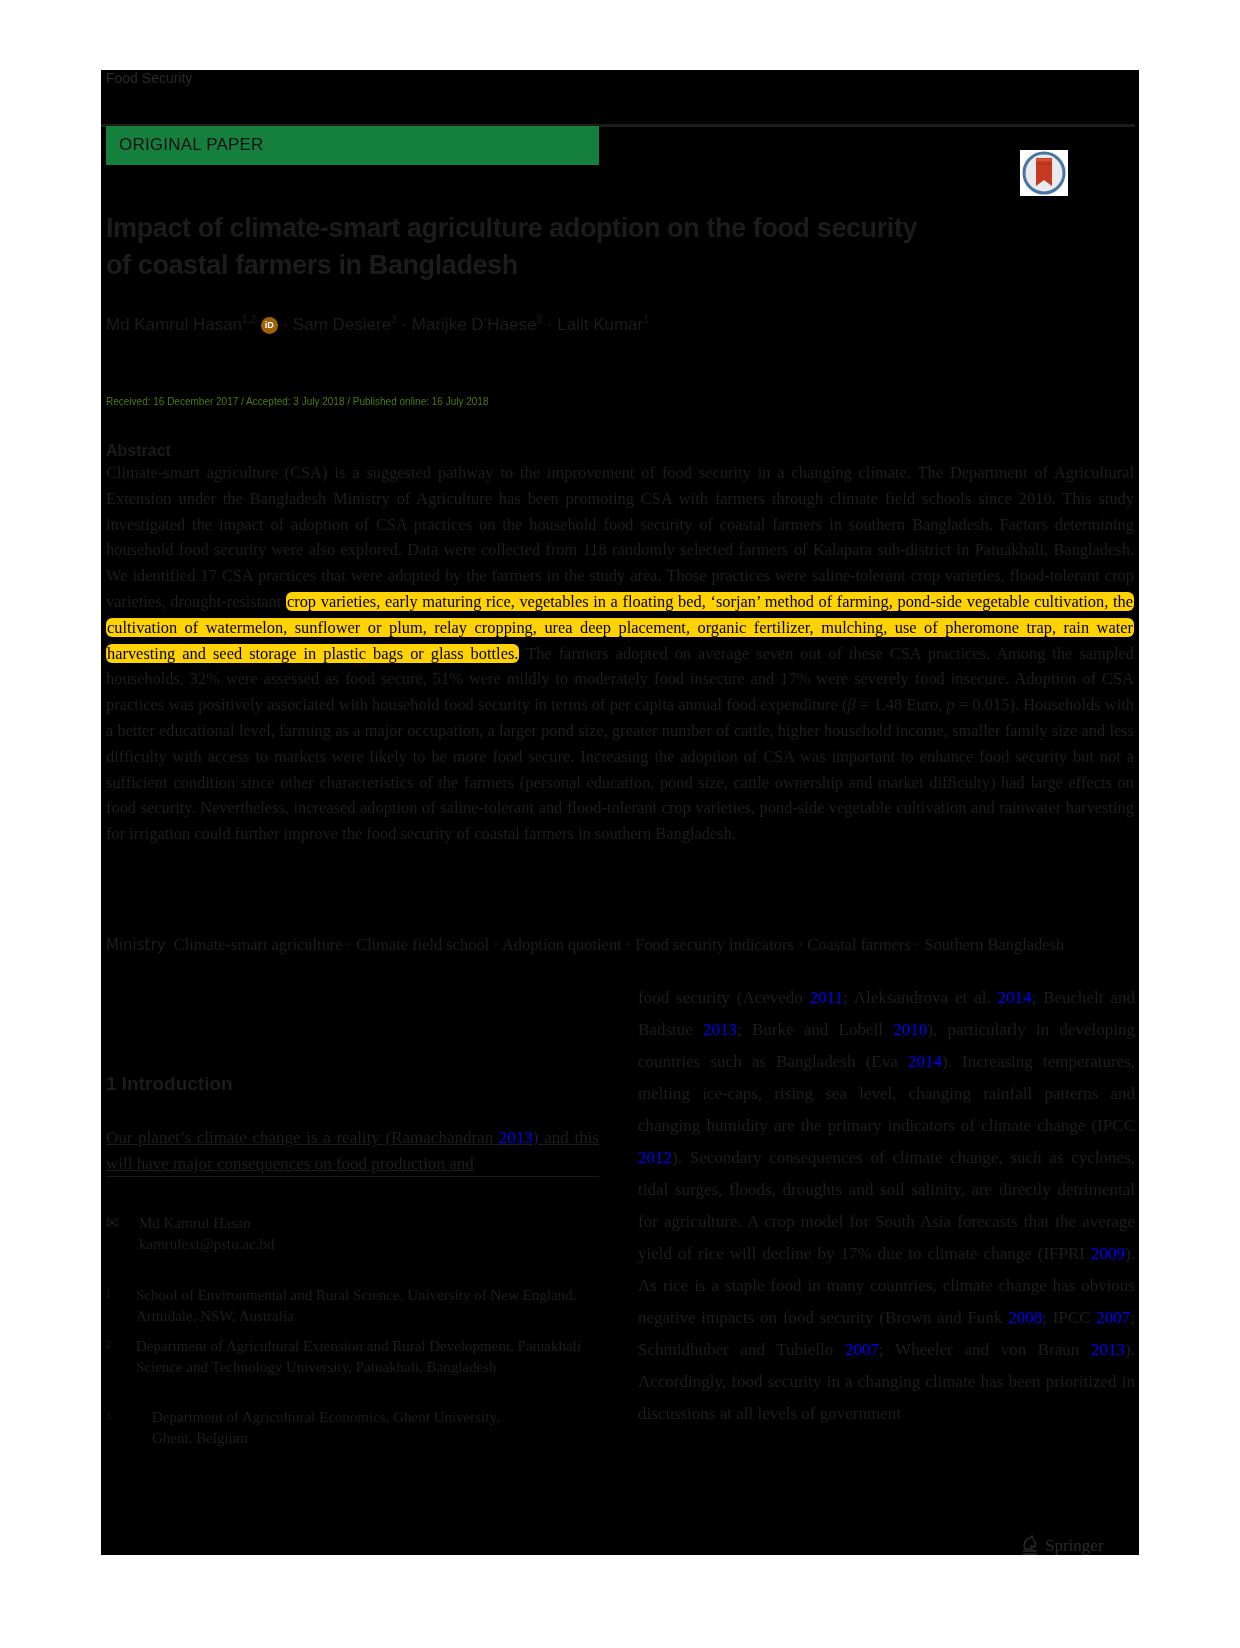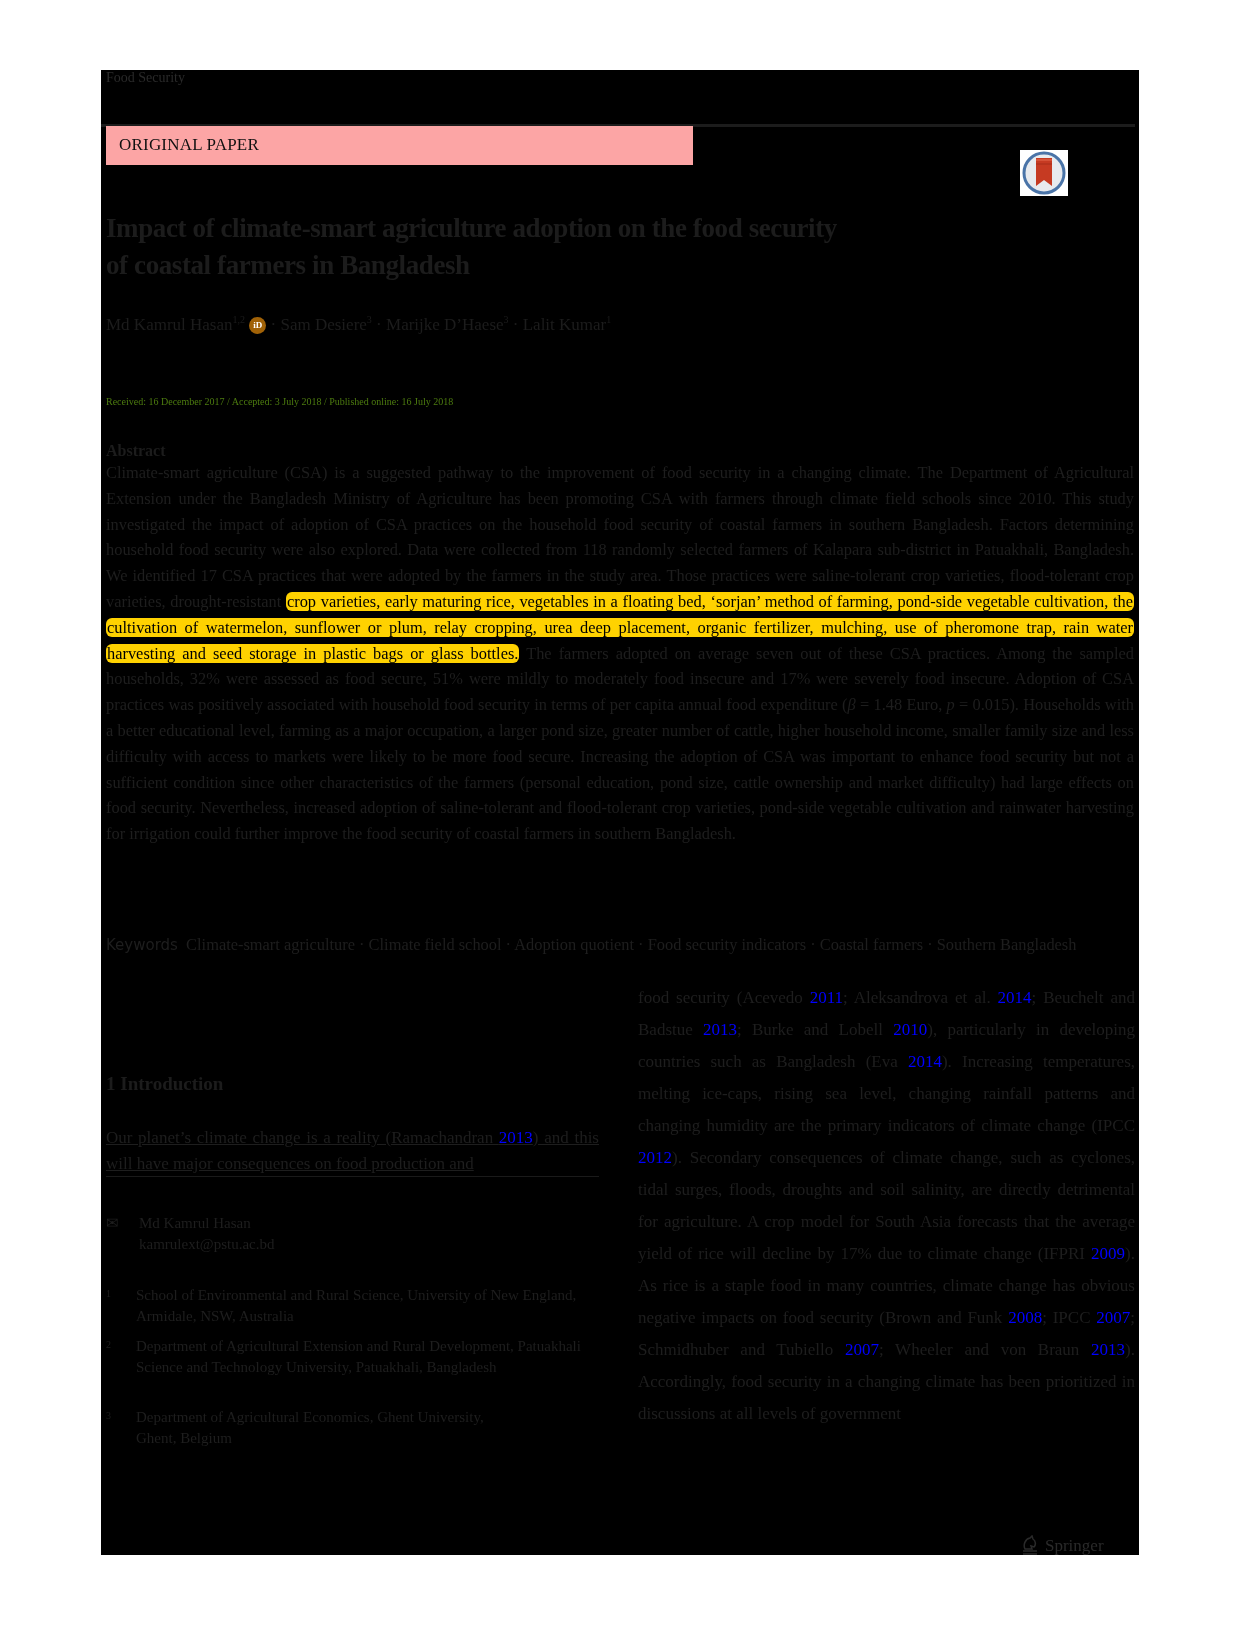--- a/index.html
+++ b/index.html
@@ -1,23 +1,23 @@
 <!DOCTYPE html>
 <html><head>
 <meta charset="utf-8">
 <style>
   html, body { margin:0; padding:0; background:#ffffff; }
   body { width:1240px; height:1648px; position:relative; overflow:hidden; }
   .page { position:absolute; left:101px; top:70px; width:1038px; height:1485px; background:#000; }
   .abs { position:absolute; }
-  .sans { font-family:Liberation Serif, serif; }
+  .sans { font-family:Liberation Sans, sans-serif; }
   .serif { font-family:"Liberation Serif", "DejaVu Serif", serif; }
   .journal { left:5px; top:0px; font-size:14px; color:#2a2a2a; }
   .rule-top { left:0; top:54px; width:1034px; height:3px; background:#1c1c1c; }
-  .orig-box { left:5px; top:56px; width:587px; height:39px; background:#fca5a5; }
+  .orig-box { left:5px; top:56px; width:493px; height:39px; background:#15803d; }
   .orig-box span { position:absolute; left:13px; top:9px; font-size:17px; color:#111; letter-spacing:0.2px; }
   .crossmark { left:919px; top:80px; width:48px; height:46px; background:#fff; }
   .title { left:5px; top:140px; width:880px; font-size:27px; font-weight:bold; line-height:37px; color:#1c1c1c; letter-spacing:-0.4px; }
   .authors { left:5px; top:244px; font-size:17px; color:#1c1c1c; white-space:nowrap; }
   .authors sup { font-size:10px; }
   .orcid { display:inline-block; width:17px; height:17px; border-radius:50%; background:#a16207; color:#fff; font-size:9px; line-height:17px; text-align:center; vertical-align:middle; font-weight:bold; }
   .dates { left:5px; top:321px; font-size:10px; color:#4d7c0f; line-height:21px; }
   .abstract-h { left:5px; top:372px; font-size:16px; font-weight:bold; color:#1c1c1c; }
   .abstract { left:5px; top:390px; width:1028px; font-size:16.4px; line-height:25.8px; text-align:justify; color:#1e1e1e;font-family:Liberation Serif, serif; }
   .hl { background:#ffd200; color:#000; border-radius:6px; padding:0 1px; box-decoration-break:clone; -webkit-box-decoration-break:clone; }
@@ -78,21 +78,21 @@
     <div>Received: 16 December 2017 / Accepted: 3 July 2018 / Published online: 16 July 2018</div>
   </div>
 
   <div class="abs abstract-h sans">Abstract</div>
 
   <div class="abs abstract serif">
     <span>Climate-smart agriculture (CSA) is a suggested pathway to the improvement of food security in a changing climate. The Department of Agricultural Extension under the Bangladesh Ministry of Agriculture has been promoting CSA with farmers through climate field schools since 2010. This study investigated the impact of adoption of CSA practices on the household food security of coastal farmers in southern Bangladesh. Factors determining household food security were also explored. Data were collected from 118 randomly selected farmers of Kalapara sub-district in Patuakhali, Bangladesh. We identified 17 CSA practices that were adopted by the farmers in the study area. Those practices were saline-tolerant crop varieties, flood-tolerant crop varieties, drought-resistant </span><span class="hl">crop varieties, early maturing rice, vegetables in a floating bed, ‘sorjan’ method of farming, pond-side vegetable cultivation, the cultivation of watermelon, sunflower or plum, relay cropping, urea deep placement, organic fertilizer, mulching, use of pheromone trap, rain water harvesting and seed storage in plastic bags or glass bottles.</span><span> The farmers adopted on average seven out of these CSA practices. Among the sampled households, 32% were assessed as food secure, 51% were mildly to moderately food insecure and 17% were severely food insecure. Adoption of CSA practices was positively associated with household food security in terms of per capita annual food expenditure (</span><i>β</i><span> = 1.48 Euro, </span><i>p</i><span> = 0.015). Households with a better educational level, farming as a major occupation, a larger pond size, greater number of cattle, higher household income, smaller family size and less difficulty with access to markets were likely to be more food secure. Increasing the adoption of CSA was important to enhance food security but not a sufficient condition since other characteristics of the farmers (personal education, pond size, cattle ownership and market difficulty) had large effects on food security. Nevertheless, increased adoption of saline-tolerant and flood-tolerant crop varieties, pond-side vegetable cultivation and rainwater harvesting for irrigation could further improve the food security of coastal farmers in southern Bangladesh.</span>
   </div>
 
   <div class="abs keywords serif">
-    <b>Keywords</b>&nbsp;
+    <b>Ministry</b>&nbsp;
     <span>Climate-smart agriculture · Climate field school · Adoption quotient · Food security indicators · Coastal farmers · Southern Bangladesh</span>
   </div>
 
   <div class="abs intro-h sans">1 Introduction</div>
 
   <div class="abs lcol intro-p serif">
     <span>Our planet’s climate change is a reality (Ramachandran </span><span class="cite">2013</span><span>) and this will have major consequences on food production and</span>
   </div>
 
   <div class="abs fn-rule"></div>
@@ -108,21 +108,21 @@
   <div class="abs aff serif" style="top:1215px;width:493px;height:44px;">
     <span class="num">1</span>
     <div class="txt">School of Environmental and Rural Science, University of New England, Armidale, NSW, Australia</div>
   </div>
   <div class="abs aff serif" style="top:1266px;width:493px;height:64px;">
     <span class="num">2</span>
     <div class="txt">Department of Agricultural Extension and Rural Development, Patuakhali Science and Technology University, Patuakhali, Bangladesh</div>
   </div>
   <div class="abs aff serif" style="top:1337px;width:493px;height:44px;">
     <span class="num">3</span>
-    <div class="txt" style="width:380px;">Department of Agricultural Economics, Ghent University, Ghent, Belgium</div>
+    <div class="txt" style="width:380px;margin-left:16px;">Department of Agricultural Economics, Ghent University, Ghent, Belgium</div>
   </div>
 
   <div class="abs rcol serif" id="rcol"><span>food security (Acevedo </span><span class="cite">2011</span><span>; Aleksandrova et al. </span><span class="cite">2014</span><span>; Beuchelt and Badstue </span><span class="cite">2013</span><span>; Burke and Lobell </span><span class="cite">2010</span><span>), particularly in developing countries such as Bangladesh (Eva </span><span class="cite">2014</span><span>). Increasing temperatures, melting ice-caps, rising sea level, changing rainfall patterns and changing humidity are the primary indicators of climate change (IPCC </span><span class="cite">2012</span><span>). Secondary consequences of climate change, such as cyclones, tidal surges, floods, droughts and soil salinity, are directly detrimental for agriculture. A crop model for South Asia forecasts that the average yield of rice will decline by 17% due to climate change (IFPRI </span><span class="cite">2009</span><span>). As rice is a staple food in many countries, climate change has obvious negative impacts on food security (Brown and Funk </span><span class="cite">2008</span><span>; IPCC </span><span class="cite">2007</span><span>; Schmidhuber and Tubiello </span><span class="cite">2007</span><span>; Wheeler and von Braun </span><span class="cite">2013</span><span>). Accordingly, food security in a changing climate has been prioritized in discussions at all levels of government</span></div>
 
   <div class="abs springer serif">
     <span class="horse">
       <svg width="18" height="20" viewBox="0 0 18 20">
           <path d="M4 14 C2 10 4 4 9 3 L11 1 L12 4 C15 6 15 10 13 12 L10 11 L11 14 Z" fill="none" stroke="#2a2a2a" stroke-width="1.5"></path>
           <path d="M2 16 H16 M2 19 H16" stroke="#2a2a2a" stroke-width="1.5"></path>
         </svg>

